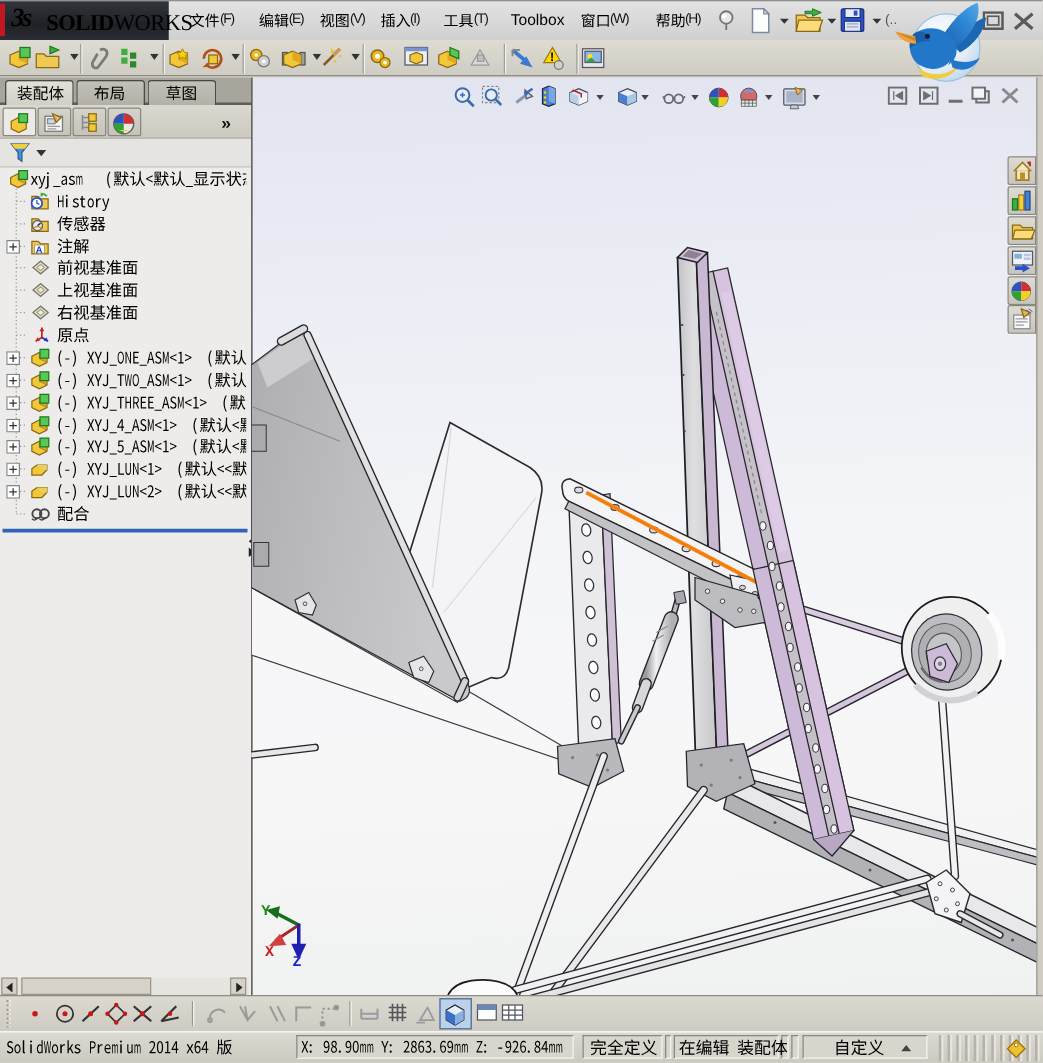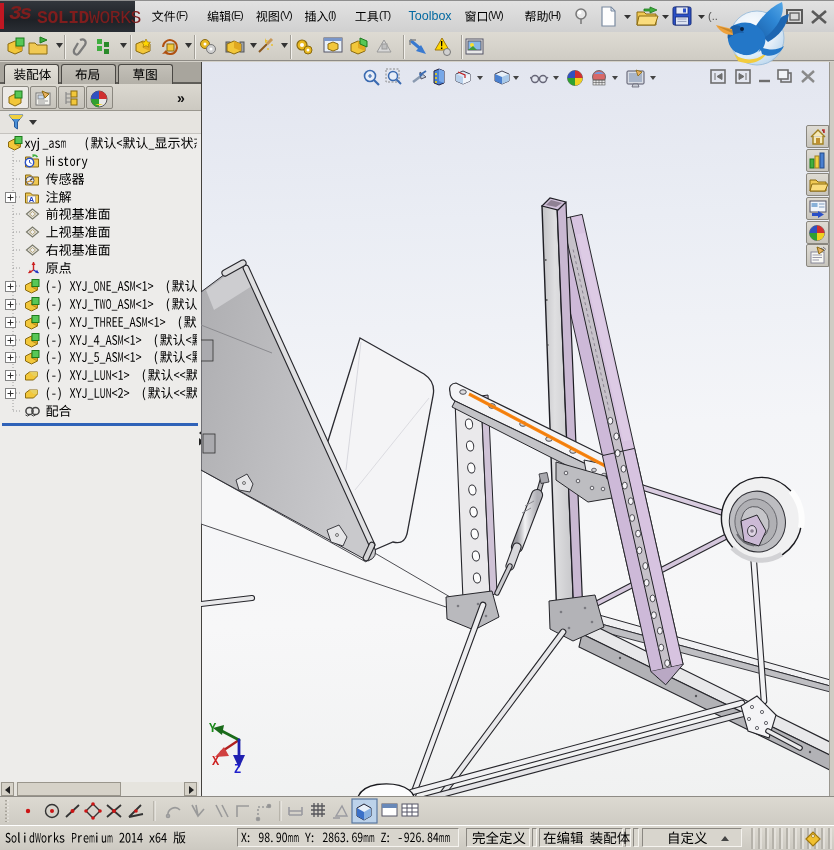--- a/index.html
+++ b/index.html
@@ -19,30 +19,30 @@
 #sketchbar{left:0;top:796px;width:834px;height:29px;background:linear-gradient(#dcd9d1,#cecbc3);border-top:1px solid #8e8b85}
 #statusbar{left:0;top:825px;width:834px;height:25px;background:linear-gradient(#dcd9d1,#ccc9c1);border-top:1px solid #fff}
 .sunk{position:absolute;border:1px solid;border-color:#8a8781 #f5f3ef #f5f3ef #8a8781;background:#d8d5cd}
 .vsep{position:absolute;width:2px;border-left:1px solid #a29f97;border-right:1px solid #f2f0ec}
 svg{display:block}
 #textsvg{left:0;top:0;pointer-events:none}
 </style></head><body>
 <div class="abs" id="titlebar"></div>
 <div class="abs" id="logo"></div>
 <div class="abs" id="redbar"></div>
-<div class="abs" style="left:9px;top:5px;width:130px;height:24px;color:#7f1d1d;font-family:Liberation Mono, monospace">
+<div class="abs" style="left:9px;top:5px;width:130px;height:24px;color:#000000;font-family:Liberation Serif, serif">
     <span style="position:absolute;left:0;top:-3px;font-size:21px;font-weight:bold;font-style:italic;letter-spacing:-2px">3s</span>
     <span style="position:absolute;left:28px;top:3px;font-size:18px;font-weight:bold;letter-spacing:-0.4px">SOLID<span style="font-weight:normal">WORKS</span></span>
   </div>
 <div class="abs" style="left:176px;top:9px;font-size:11px;color:#111;letter-spacing:-1px">(F)</div>
 <div class="abs" style="left:231px;top:9px;font-size:11px;color:#111;letter-spacing:-1px">(E)</div>
 <div class="abs" style="left:280px;top:9px;font-size:11px;color:#111;letter-spacing:-1px">(V)</div>
 <div class="abs" style="left:328px;top:9px;font-size:11px;color:#111;letter-spacing:-1px">(I)</div>
 <div class="abs" style="left:379px;top:9px;font-size:11px;color:#111;letter-spacing:-1px">(T)</div>
-<div class="abs" style="left:408.5px;top:9px;font-size:12.5px;color:#0369a1">Toolbox</div>
+<div class="abs" style="left:408.5px;top:9px;font-size:12.5px;color:#000000">Toolbox</div>
 <div class="abs" style="left:488px;top:9px;font-size:11px;color:#111;letter-spacing:-1px">(W)</div>
 <div class="abs" style="left:548px;top:9px;font-size:11px;color:#111;letter-spacing:-1px">(H)</div>
 <svg class="abs" style="left:572px;top:7px" width="18" height="19" viewBox="0 0 18 19">
 <circle cx="9" cy="7" r="5" fill="#e8e8e8" stroke="#777" stroke-width="1.5"></circle>
 <circle cx="7.5" cy="5.5" r="2" fill="#fff"></circle>
     <path d="M9 12 L9 17" stroke="#777" stroke-width="1.5"></path>
   </svg>
 <svg class="abs" style="left:600px;top:6px" width="32" height="22" viewBox="0 0 32 22">
 <path d="M2 1 L11 1 L15 5 L15 20 L2 20 Z" fill="#fdfdfd" stroke="#7a8aa0" stroke-width="1.2"></path>
 <path d="M11 1 L11 5 L15 5 Z" fill="#d8e2ee" stroke="#7a8aa0" stroke-width="1"></path>

